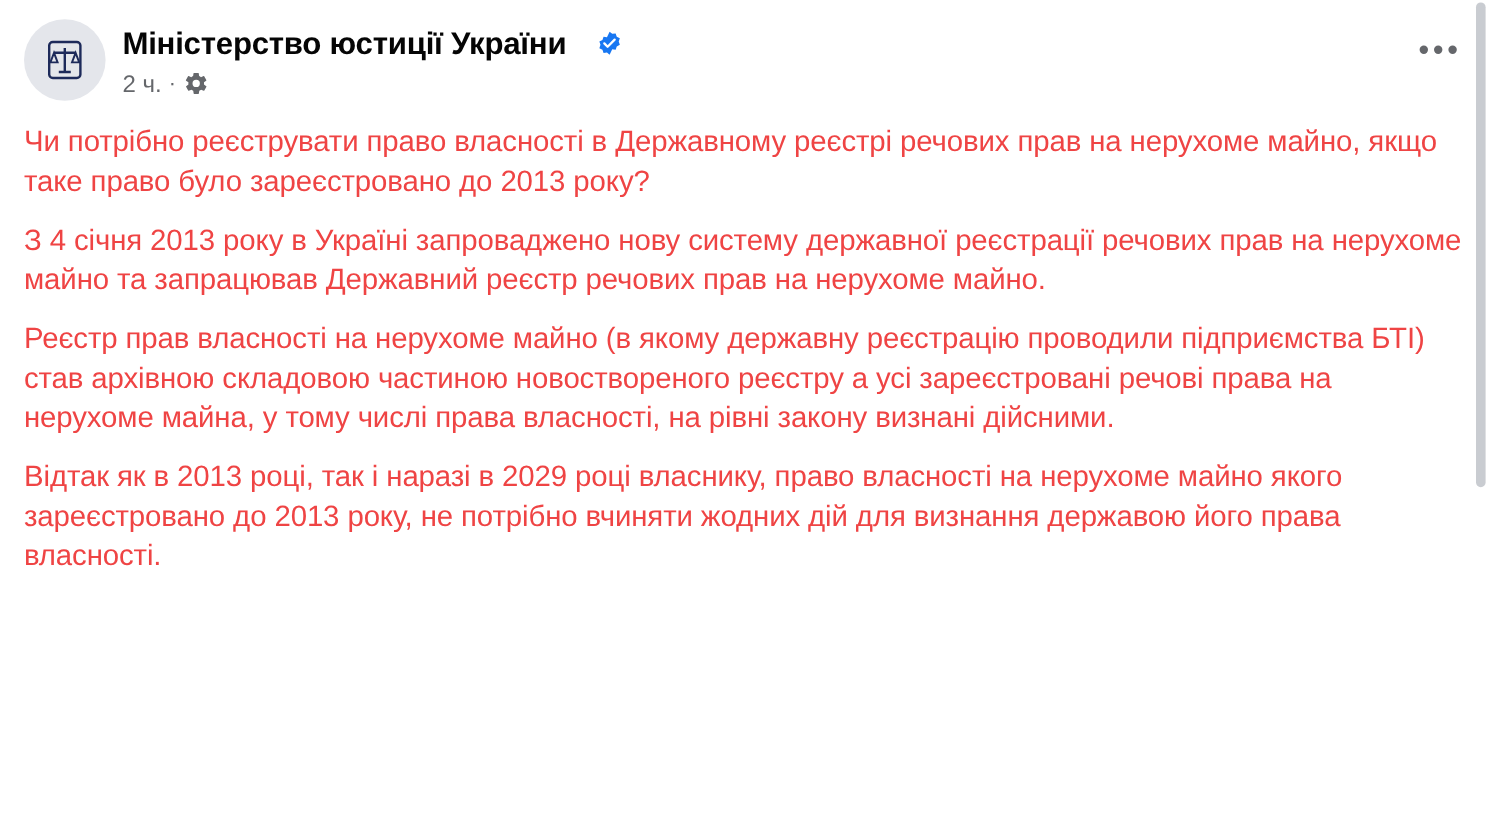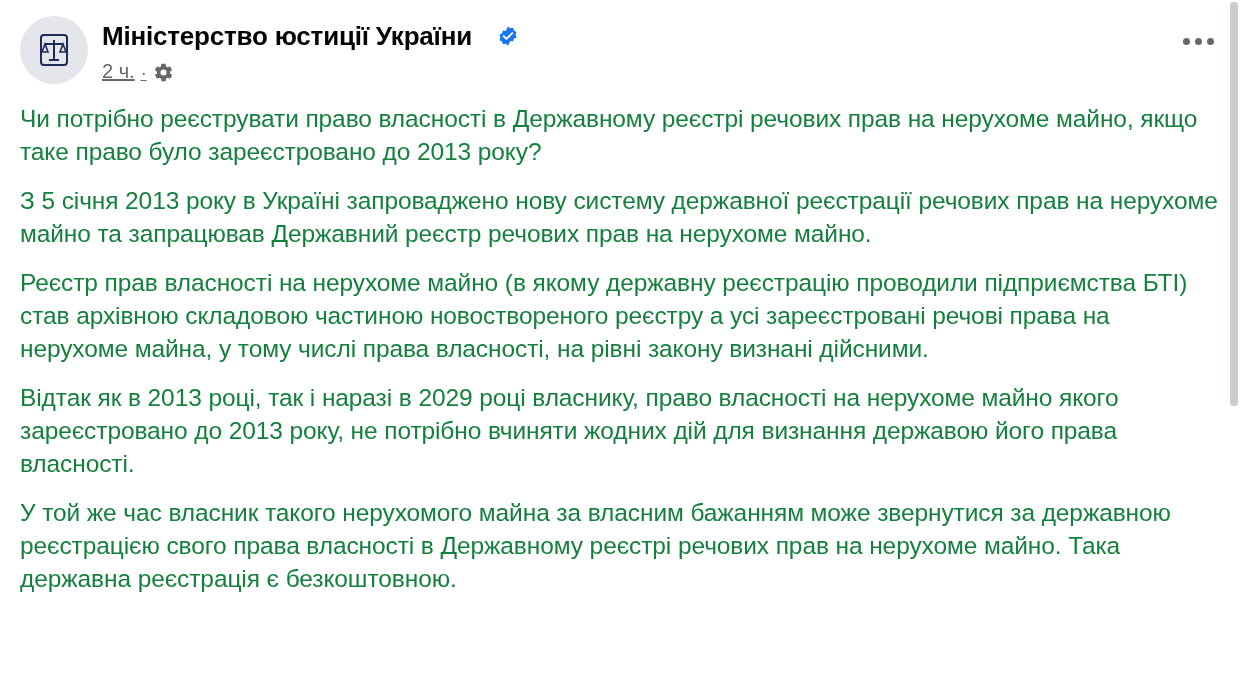--- a/index.html
+++ b/index.html
@@ -58,27 +58,26 @@
     color: #050505;
     letter-spacing: -0.2px;
   }
   .verified {
     width: 22px;
     height: 22px;
     display: inline-block;
   }
   .meta-row {
     display: flex;
-    align-items: flex-end;
+    align-items: flex-start;
     gap: 6px;
     margin-top: 7px;
     color: #65676b;
     font-size: 20px;
     line-height: 24px;
-    text-decoration: underline;
   }
   .meta-dot {
     font-size: 18px;
     line-height: 20px;
     color: #65676b;
   }
   .gear {
     display: inline-flex;
     align-items: center;
   }
@@ -95,21 +94,21 @@
     width: 7px;
     height: 7px;
     border-radius: 50%;
     background: #65676b;
     display: block;
   }
   .post-body {
     margin-top: 14px;
     font-size: 24.5px;
     line-height: 33px;
-    color: #15803d;
+    color: #ef4444;
     letter-spacing: -0.1px;
   }
   .post-body p {
     margin: 0 0 16px 0;
   }
   .post-body p:last-child { margin-bottom: 0; }
 
   
   .scrollbar-track {
     position: absolute;
@@ -173,23 +172,22 @@
   </div>
 
   <div class="menu-dots">
     <i></i>
     <i></i>
     <i></i>
   </div>
 
   <div class="post-body">
     <p>Чи потрібно реєструвати право власності в Державному реєстрі речових прав на нерухоме майно, якщо таке право було зареєстровано до 2013 року?</p>
-    <p>З 5 січня 2013 року в Україні запроваджено нову систему державної реєстрації речових прав на нерухоме майно та запрацював Державний реєстр речових прав на нерухоме майно.</p>
+    <p>З 4 січня 2013 року в Україні запроваджено нову систему державної реєстрації речових прав на нерухоме майно та запрацював Державний реєстр речових прав на нерухоме майно.</p>
     <p>Реєстр прав власності на нерухоме майно (в якому державну реєстрацію проводили підприємства БТІ) став архівною складовою частиною новоствореного реєстру а усі зареєстровані речові права на нерухоме майна, у тому числі права власності, на рівні закону визнані дійсними.</p>
     <p>Відтак як в 2013 році, так і наразі в 2029 році власнику, право власності на нерухоме майно якого зареєстровано до 2013 року, не потрібно вчиняти жодних дій для визнання державою його права власності.</p>
-    <p>У той же час власник такого нерухомого майна за власним бажанням може звернутися за державною реєстрацією свого права власності в Державному реєстрі речових прав на нерухоме майно. Така державна реєстрація є безкоштовною.</p>
   </div>
 
   <div class="scrollbar-track">
     <div class="scrollbar-thumb"></div>
   </div>
 
 </div>
 
 </body></html>

